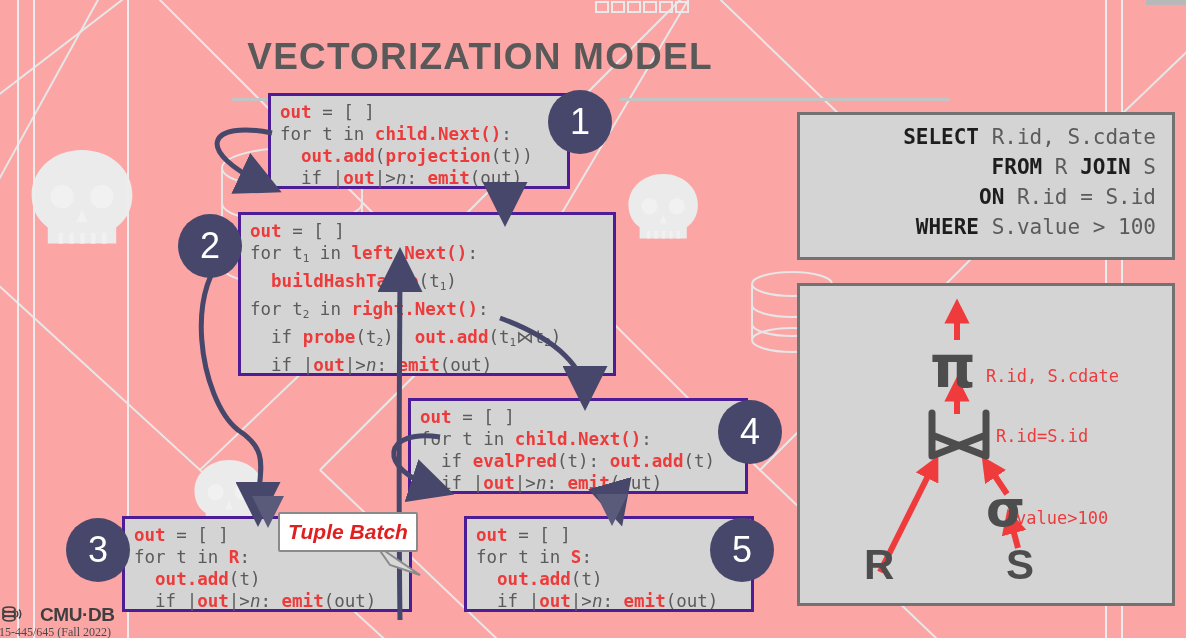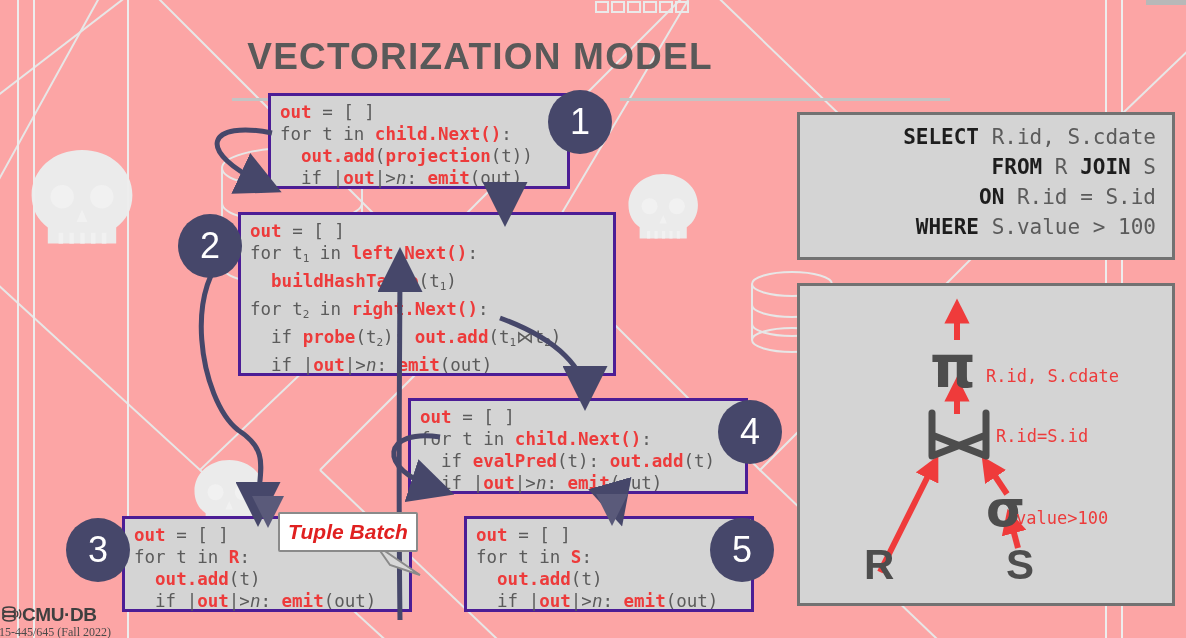--- a/index.html
+++ b/index.html
@@ -190,21 +190,21 @@
     display: flex;
     align-items: center;
     z-index: 9;
   }
   .logo-text {
     font-family: "Liberation Sans", sans-serif;
     font-size: 19px;
     font-weight: bold;
     color: #3f3f3f;
     letter-spacing: -0.4px;
-    margin-left: 0;
+    margin-left: 18px;
   }
   .course {
     position: absolute;
     left: -1px;
     top: 625px;
     font-family: "Liberation Serif", serif;
     font-size: 12px;
     color: #4a4a4a;
     z-index: 9;
   }

